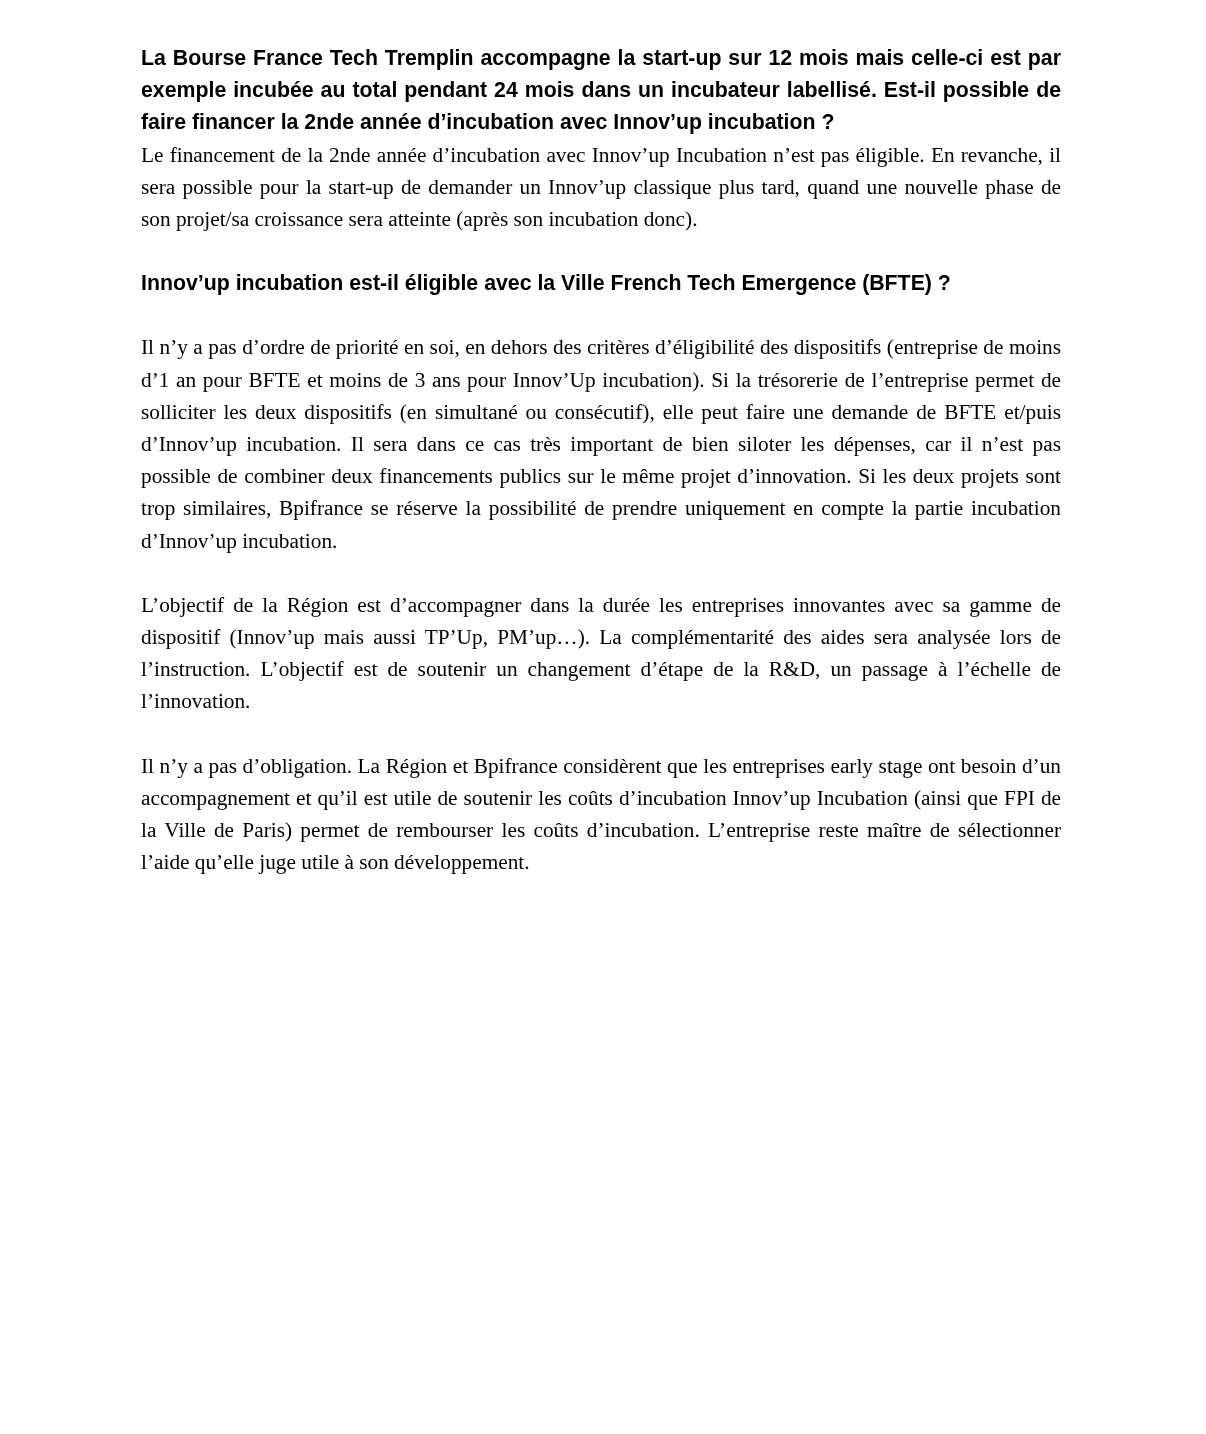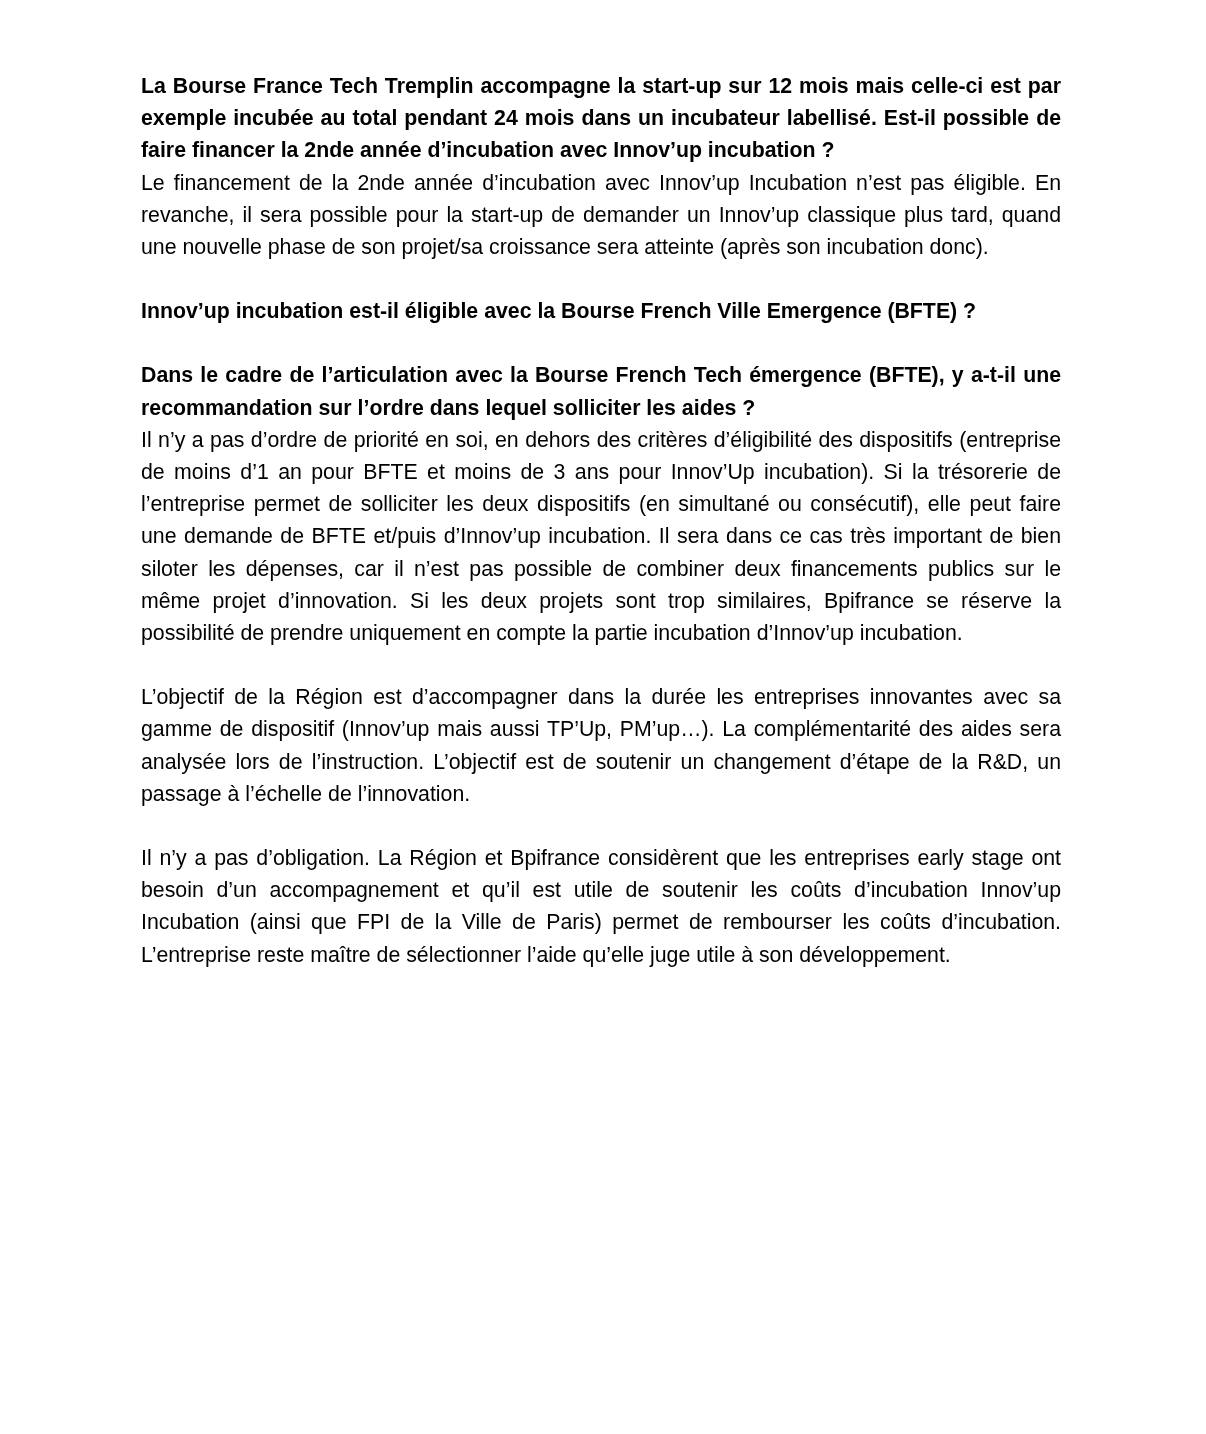--- a/index.html
+++ b/index.html
@@ -13,51 +13,50 @@
       position: relative;
       overflow: hidden;
       font-family: "Liberation Sans", sans-serif;
       color: #000000;
     }
     .page {
       position: absolute;
       left: 141px;
       top: 42px;
       width: 920px;
-      margin-top: 28px;
     }
     .faq-item {
       margin: 0 0 32px 0;
     }
     .q, .a {
       font-size: 21.3px;
       line-height: 32.2px;
       text-align: justify;
       margin: 0;
     }
     .q {
       font-weight: bold;
     }
     .a {
       font-weight: normal;
+      font-family: Liberation Serif, serif;
     }
   </style>
 </head>
 <body>
 
 <div class="page">
   <div class="faq-item">
     <p class="q">La Bourse France Tech Tremplin accompagne la start-up sur 12 mois mais celle-ci est par exemple incubée au total pendant 24 mois dans un incubateur labellisé. Est-il possible de faire financer la 2nde année d’incubation avec Innov’up incubation ?</p>
     <p class="a">Le financement de la 2nde année d’incubation avec Innov’up Incubation n’est pas éligible. En revanche, il sera possible pour la start-up de demander un Innov’up classique plus tard, quand une nouvelle phase de son projet/sa croissance sera atteinte (après son incubation donc).</p>
   </div>
   <div class="faq-item">
-    <p class="q">Innov’up incubation est-il éligible avec la Bourse French Ville Emergence (BFTE) ?</p>
+    <p class="q">Innov’up incubation est-il éligible avec la Ville French Tech Emergence (BFTE) ?</p>
   </div>
   <div class="faq-item">
-    <p class="q">Dans le cadre de l’articulation avec la Bourse French Tech émergence (BFTE), y a-t-il une recommandation sur l’ordre dans lequel solliciter les aides ?</p>
     <p class="a">Il n’y a pas d’ordre de priorité en soi, en dehors des critères d’éligibilité des dispositifs (entreprise de moins d’1 an pour BFTE et moins de 3 ans pour Innov’Up incubation). Si la trésorerie de l’entreprise permet de solliciter les deux dispositifs (en simultané ou consécutif), elle peut faire une demande de BFTE et/puis d’Innov’up incubation. Il sera dans ce cas très important de bien siloter les dépenses, car il n’est pas possible de combiner deux financements publics sur le même projet d’innovation. Si les deux projets sont trop similaires, Bpifrance se réserve la possibilité de prendre uniquement en compte la partie incubation d’Innov’up incubation.</p>
   </div>
   <div class="faq-item">
     <p class="a">L’objectif de la Région est d’accompagner dans la durée les entreprises innovantes avec sa gamme de dispositif (Innov’up mais aussi TP’Up, PM’up…). La complémentarité des aides sera analysée lors de l’instruction. L’objectif est de soutenir un changement d’étape de la R&amp;D, un passage à l’échelle de l’innovation.</p>
   </div>
   <div class="faq-item">
     <p class="a">Il n’y a pas d’obligation. La Région et Bpifrance considèrent que les entreprises early stage ont besoin d’un accompagnement et qu’il est utile de soutenir les coûts d’incubation Innov’up Incubation (ainsi que FPI de la Ville de Paris) permet de rembourser les coûts d’incubation. L’entreprise reste maître de sélectionner l’aide qu’elle juge utile à son développement.</p>
   </div>
 </div>
 

